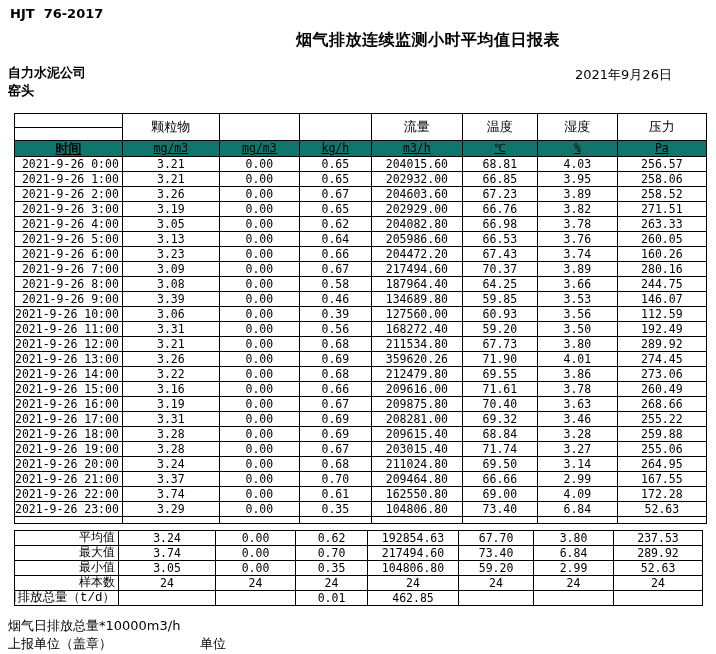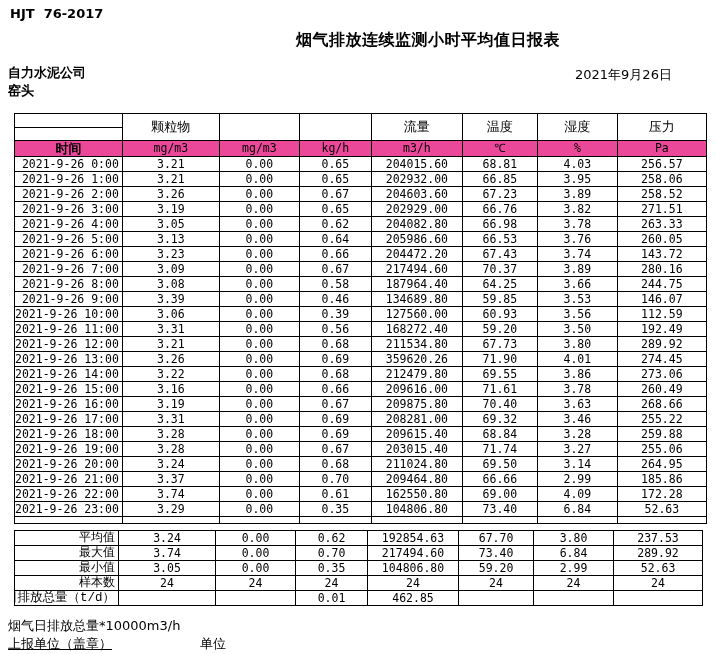--- a/index.html
+++ b/index.html
@@ -25,31 +25,31 @@
 
   
   col.c0{width:104px;} col.c1{width:97px;} col.c2{width:80px;} col.c3{width:72px;}
   col.c4{width:91px;} col.c5{width:75px;} col.c6{width:80px;} col.c7{width:89px;}
 
   tr.group-row td{height:26px;line-height:26px;font-family:"DejaVu Sans",sans-serif;font-size:13px;}
   td.split-cell{vertical-align:top;}
   td.split-cell .st{height:13px;border-bottom:1px solid #000;}
   td.split-cell .sb{height:12px;}
 
-  tr.unit-row td{background:#ec4899;height:15px;line-height:15px;}
+  tr.unit-row td{background:#0f766e;height:15px;line-height:15px;text-decoration:underline;}
   tr.unit-row td.time-h{font-family:"DejaVu Sans",sans-serif;font-size:13px;font-weight:bold;}
 
   td.time{text-align:right;padding-right:3px;}
   tr.empty-row td{height:6px;line-height:6px;}
 
   td.sum-label{text-align:right;padding-right:3px;font-family:Liberation Mono, monospace;font-size:12px;}
   #summary-table tr:last-child td.sum-label{text-align:left;padding-left:0;text-indent:-10px;font-size:12.5px;}
 
   #footer-note{position:absolute;left:8px;top:617px;font-size:13px;}
-  #report-unit{position:absolute;left:8px;top:635px;font-size:13px;text-decoration:underline;}
+  #report-unit{position:absolute;left:8px;top:635px;font-size:13px;}
   #unit-label{position:absolute;left:200px;top:635px;font-size:13px;}
 </style>
 </head>
 <body>
 
 <div id="page">
 
   <div id="doc-code">HJT  76-2017</div>
   <div id="title-wrap">
     <span id="title">烟气排放连续监测小时平均值日报表</span>
@@ -156,21 +156,21 @@
           <td>260.05</td>
         </tr>
         <tr>
           <td class="time">2021-9-26 6:00</td>
           <td>3.23</td>
           <td>0.00</td>
           <td>0.66</td>
           <td>204472.20</td>
           <td>67.43</td>
           <td>3.74</td>
-          <td>143.72</td>
+          <td>160.26</td>
         </tr>
         <tr>
           <td class="time">2021-9-26 7:00</td>
           <td>3.09</td>
           <td>0.00</td>
           <td>0.67</td>
           <td>217494.60</td>
           <td>70.37</td>
           <td>3.89</td>
           <td>280.16</td>
@@ -306,21 +306,21 @@
           <td>264.95</td>
         </tr>
         <tr>
           <td class="time">2021-9-26 21:00</td>
           <td>3.37</td>
           <td>0.00</td>
           <td>0.70</td>
           <td>209464.80</td>
           <td>66.66</td>
           <td>2.99</td>
-          <td>185.86</td>
+          <td>167.55</td>
         </tr>
         <tr>
           <td class="time">2021-9-26 22:00</td>
           <td>3.74</td>
           <td>0.00</td>
           <td>0.61</td>
           <td>162550.80</td>
           <td>69.00</td>
           <td>4.09</td>
           <td>172.28</td>

